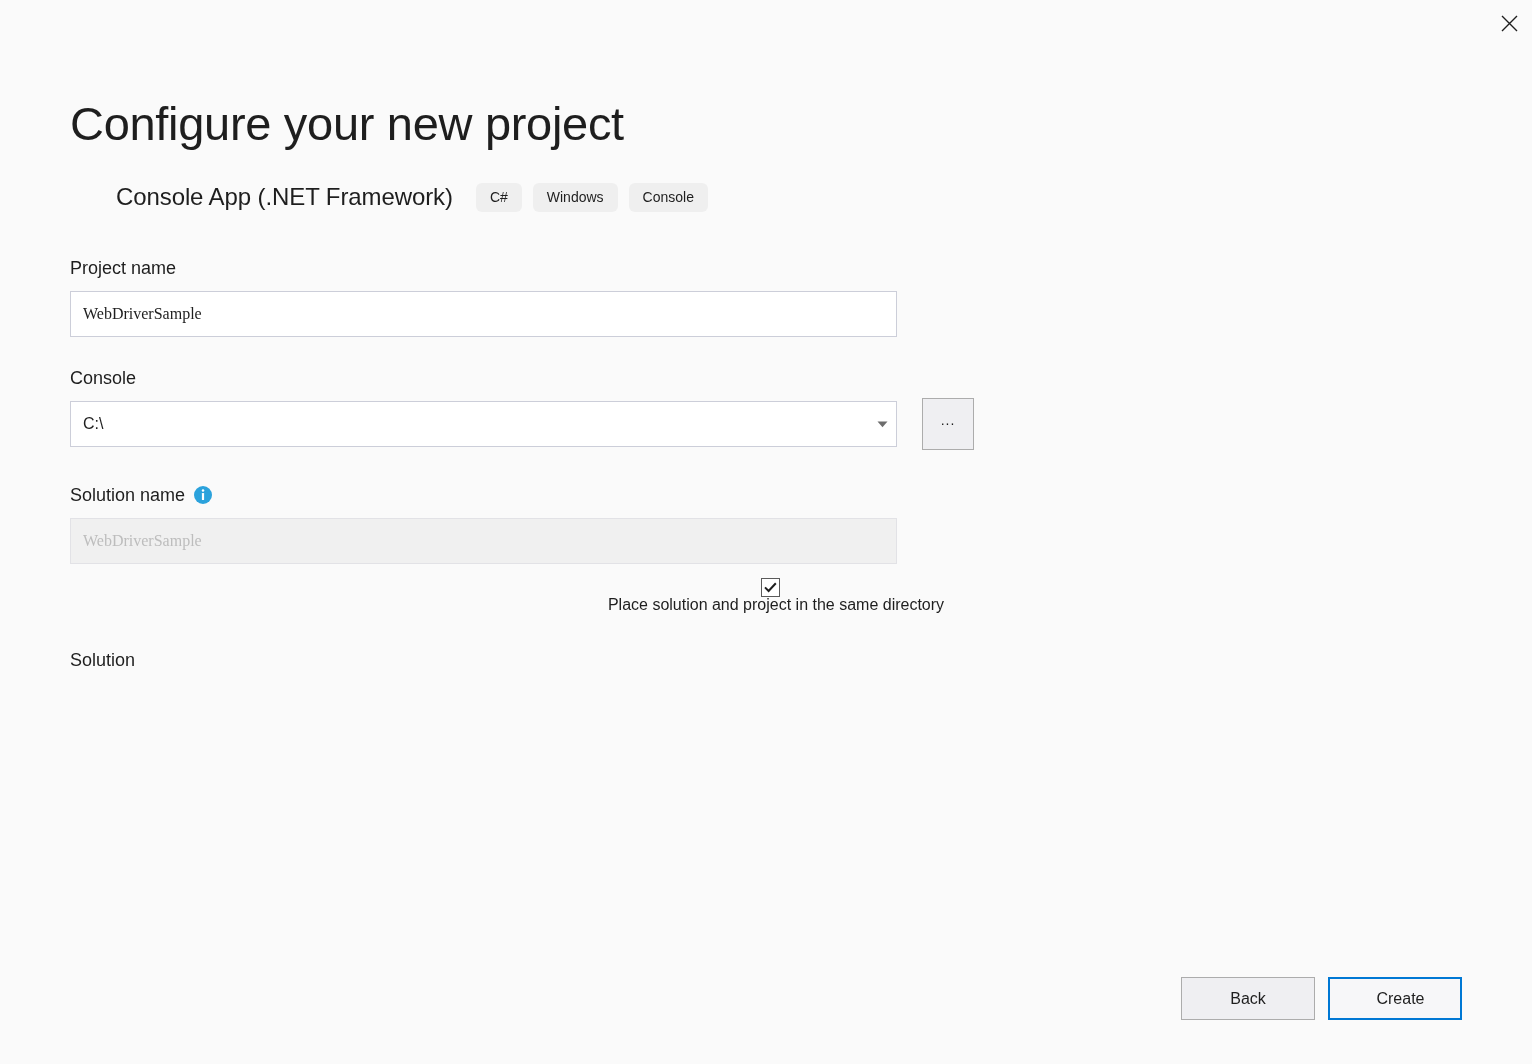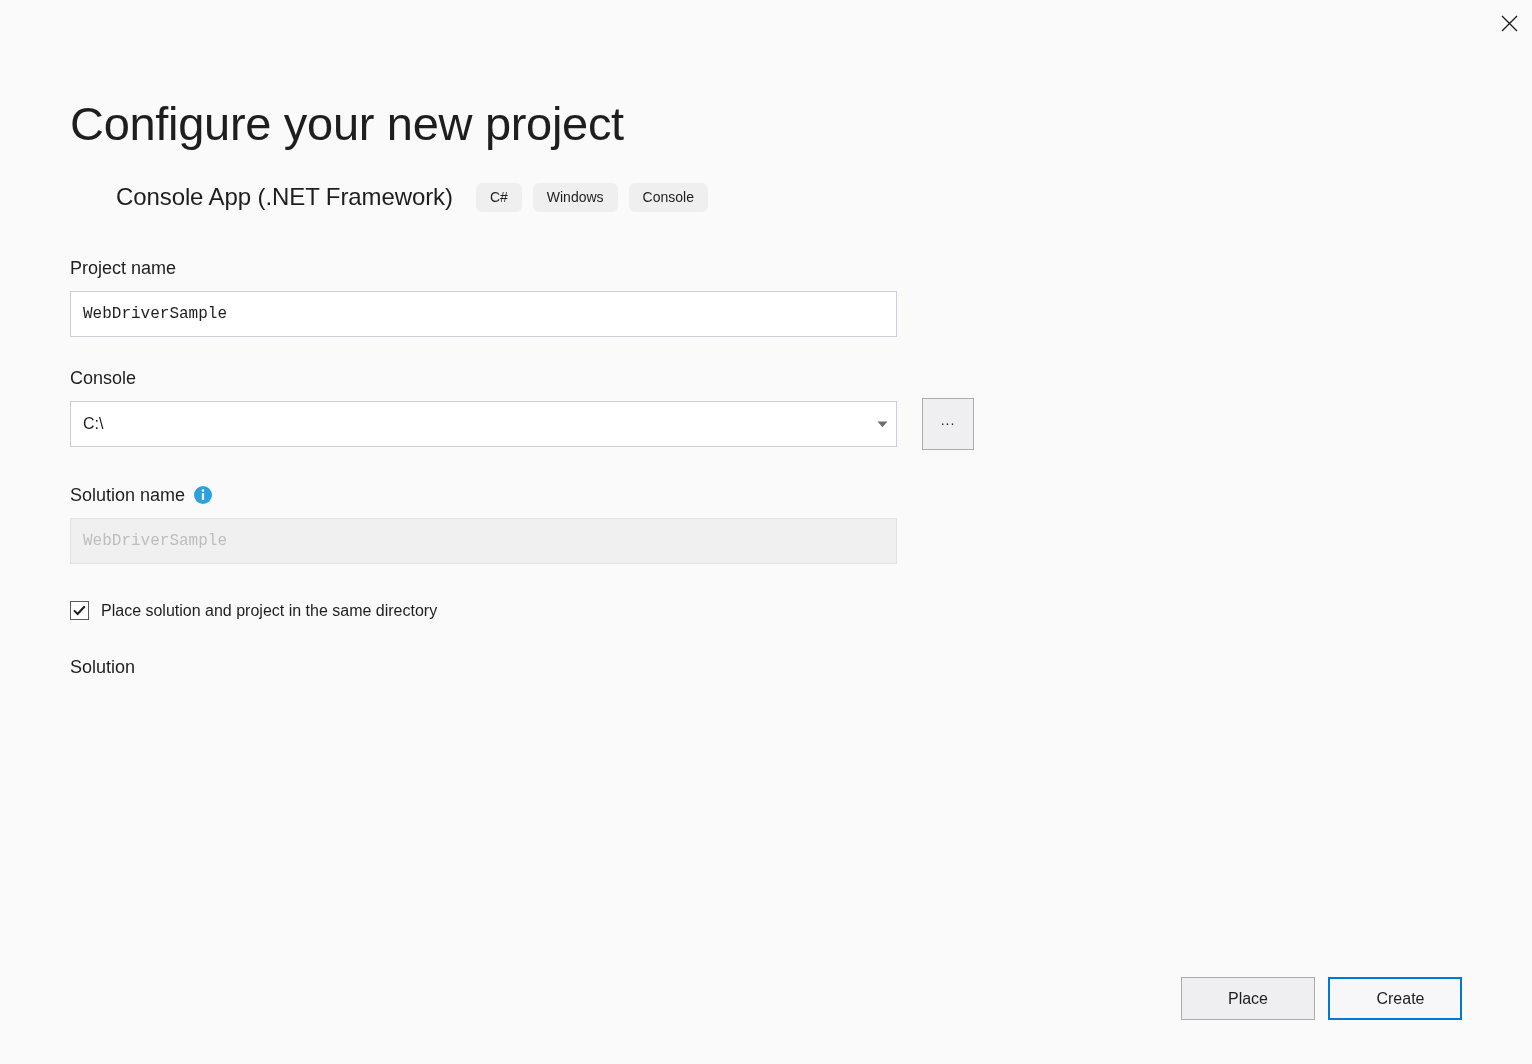--- a/index.html
+++ b/index.html
@@ -110,21 +110,21 @@
 
   .text-input {
     width: 827px;
     height: 46px;
     box-sizing: border-box;
     border: 1px solid #ccced9;
     background: #ffffff;
     font-size: 16px;
     color: #1e1e1e;
     padding: 0 12px;
-    font-family: Liberation Mono, monospace;
+    font-family: Liberation Serif, serif;
     outline: none;
     line-height: 44px;
   }
   .text-input.disabled {
     background: #f0f0f0;
     border-color: #e2e2e6;
     color: #bdbdbd;
   }
 
   .combo {
@@ -184,21 +184,22 @@
     align-items: center;
     justify-content: center;
     cursor: default;
   }
   .info-icon svg { display: block; }
 
   
   .checkbox-row {
     display: flex;
     align-items: center;
-    margin-top: 37px;
+    margin-top: 14px;
+    flex-direction: column;
   }
   .checkbox-box {
     width: 19px;
     height: 19px;
     box-sizing: border-box;
     border: 1.5px solid #5a5a5a;
     background: #ffffff;
     display: flex;
     align-items: center;
     justify-content: center;
@@ -316,15 +317,15 @@
     <span class="checkbox-label">Place solution and project in the same directory</span>
   </div>
 
   <div class="field-group-framework">
     <div class="field-label">Solution</div>
   </div>
 
 </div>
 
 <div class="footer">
-  <button class="btn">Place</button>
+  <button class="btn">Back</button>
   <button class="btn primary">Create</button>
 </div>
 
 </body></html>

